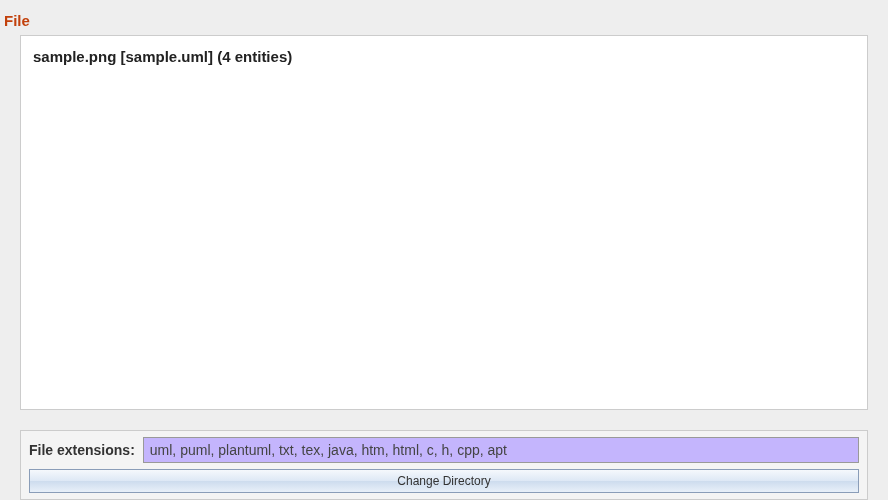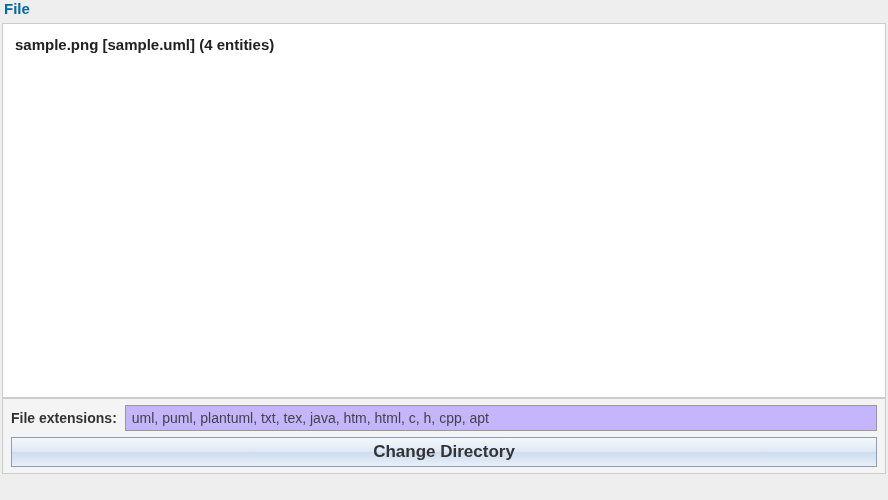--- a/index.html
+++ b/index.html
@@ -11,40 +11,41 @@
       font-family: "Segoe UI", Tahoma, Verdana, Arial, sans-serif;
       font-size: 14px;
       color: #333;
       background: #eeeeee;
       width: 888px;
       height: 500px;
       overflow: hidden;
     }
     .window-title {
       font-weight: bold;
-      color: #0369a1;
-      padding: 0 4px 6px 4px;
+      color: #c2410c;
+      padding: 12px 4px 6px 4px;
       font-size: 15px;
       
     }
     .panel-wrap {
-      padding: 0 2px;
+      padding: 0 20px;
     }
     .file-list-panel {
       background: #ffffff;
       border: 1px solid #cccccc;
       height: 375px;
       padding: 12px;
     }
     .file-item {
       font-weight: bold;
       font-size: 15px;
       color: #222;
     }
     .bottom-panel {
+      margin-top: 20px;
       border: 1px solid #cccccc;
       background: #f4f4f4;
       padding: 6px 8px;
     }
     .ext-row {
       display: flex;
       align-items: center;
       gap: 8px;
       margin-bottom: 6px;
     }
@@ -60,22 +61,22 @@
       padding: 4px 6px;
       font-size: 14px;
       font-family: inherit;
       background: #c4b5fd;
       color: #444;
     }
     .change-dir-button {
       display: block;
       width: 100%;
       text-align: center;
-      font-weight: bold;
-      font-size: 17px;
+      font-weight: normal;
+      font-size: 12px;
       color: #333;
       padding: 4px 0;
       border: 1px solid #8a9db8;
       background: linear-gradient(to bottom, #f5f8fc 0%, #dde8f5 50%, #cddcee 51%, #e8f0f9 100%);
       cursor: pointer;
     }
   </style>
 </head>
 <body>
 

